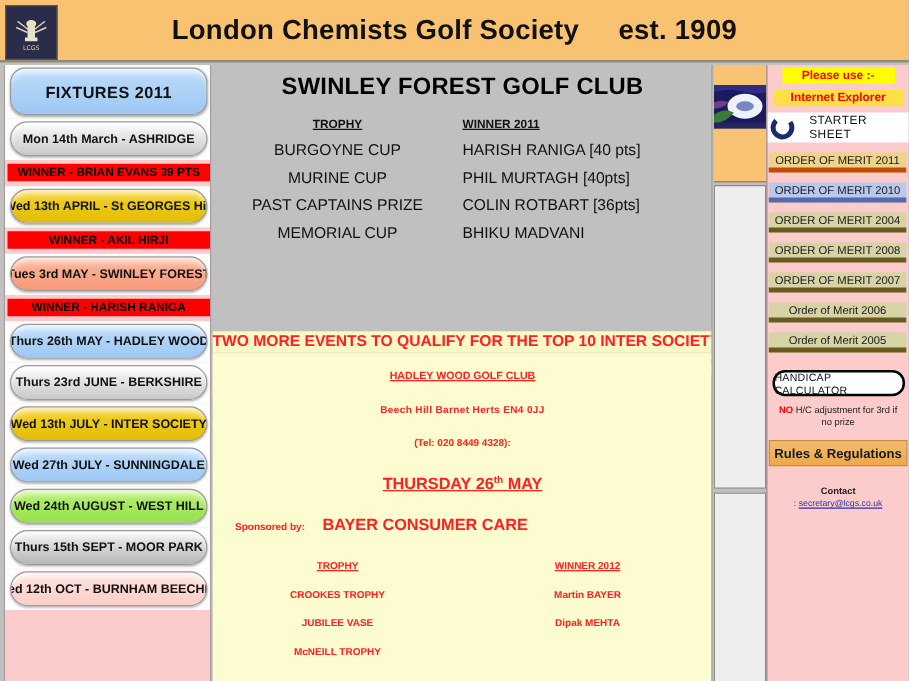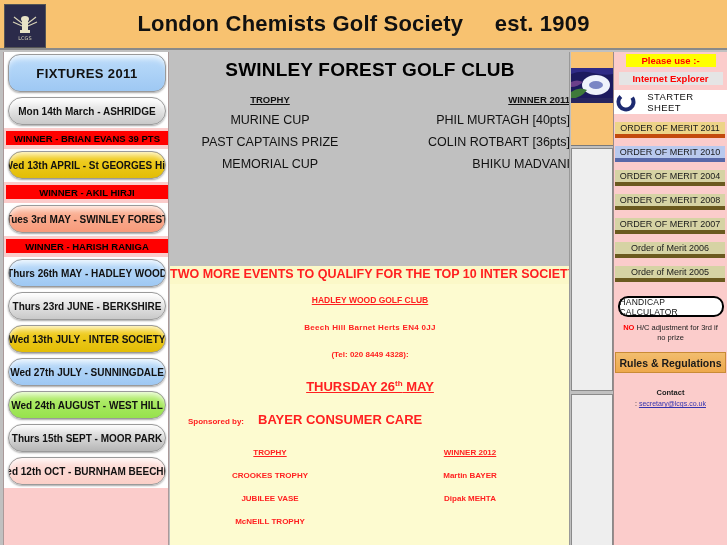--- a/index.html
+++ b/index.html
@@ -75,21 +75,21 @@
   .main-top{
     position:absolute;left:0;top:0;width:400px;height:231px;background:#c0c0c0;
   }
   .club-title{
     text-align:center;font-size:19px;font-weight:bold;color:#000;
     padding-top:7px;letter-spacing:.2px;
   }
   .trophy-grid{margin-top:9px;}
   .tg-row{display:flex;font-size:12.5px;color:#111;padding:4px 0;}
   .tg-row .c1{width:200px;text-align:center;}
-  .tg-row .c2{width:200px;text-align:right;}
+  .tg-row .c2{width:200px;text-align:left;}
   .tg-head{font-size:9.5px;font-weight:bold;}
   .tg-head .c1 span,.tg-head .c2 span{text-decoration:underline;}
   .notice{
     position:absolute;left:0;top:212px;width:400px;
     background:#c0c0c0;
   }
   .notice-line{
     background:#fbf8c8;color:#ff2020;font-size:12.5px;font-weight:bold;
     line-height:17px;white-space:nowrap;display:inline-block;
   }
@@ -140,21 +140,21 @@
   .rightcol{
     position:absolute;left:613px;top:52px;width:114px;height:493px;
     background:#fbcccb;box-sizing:border-box;overflow:hidden;
     border-left:1px solid #9a8a8a;
   }
   .rt-use{
     margin:2px auto 0 auto;width:90px;background:#ffff00;color:#ff0000;
     font-size:9.5px;font-weight:bold;text-align:center;line-height:13px;
   }
   .rt-ie{
-    margin:5px auto 0 auto;width:104px;background:#e5e5e5;color:#ff0000;
+    margin:5px auto 0 auto;width:104px;background:#fde047;color:#ff0000;
     font-size:9.5px;font-weight:bold;text-align:center;line-height:13px;
   }
   .starter{
     margin:5px 0 0 0;width:114px;height:24px;background:#ffffff;
     display:flex;align-items:center;
   }
   .starter .ss-logo{width:24px;height:22px;display:flex;align-items:center;justify-content:center;}
   .starter .ss-lab{font-size:9.5px;color:#111;padding-left:10px;letter-spacing:.4px;}
 
   .omwrap{margin:8px 2px 0 1px;}
@@ -255,20 +255,24 @@
     <div class="main-top">
       <div class="club-title">SWINLEY FOREST GOLF CLUB</div>
 
       <div class="trophy-grid">
         <div class="tg-row tg-head">
           <div class="c1"><span>TROPHY</span></div>
           <div class="c2"><span>WINNER  2011</span></div>
         </div>
         <div id="results-rows">
             <div class="tg-row">
+              <div class="c1"><span>BURGOYNE CUP</span></div>
+              <div class="c2"><span>HARISH RANIGA [40 pts]</span></div>
+            </div>
+            <div class="tg-row">
               <div class="c1"><span>MURINE CUP</span></div>
               <div class="c2"><span>PHIL MURTAGH [40pts]</span></div>
             </div>
             <div class="tg-row">
               <div class="c1"><span>PAST CAPTAINS PRIZE</span></div>
               <div class="c2"><span>COLIN ROTBART [36pts]</span></div>
             </div>
             <div class="tg-row">
               <div class="c1"><span>MEMORIAL CUP</span></div>
               <div class="c2"><span>BHIKU MADVANI</span></div>

